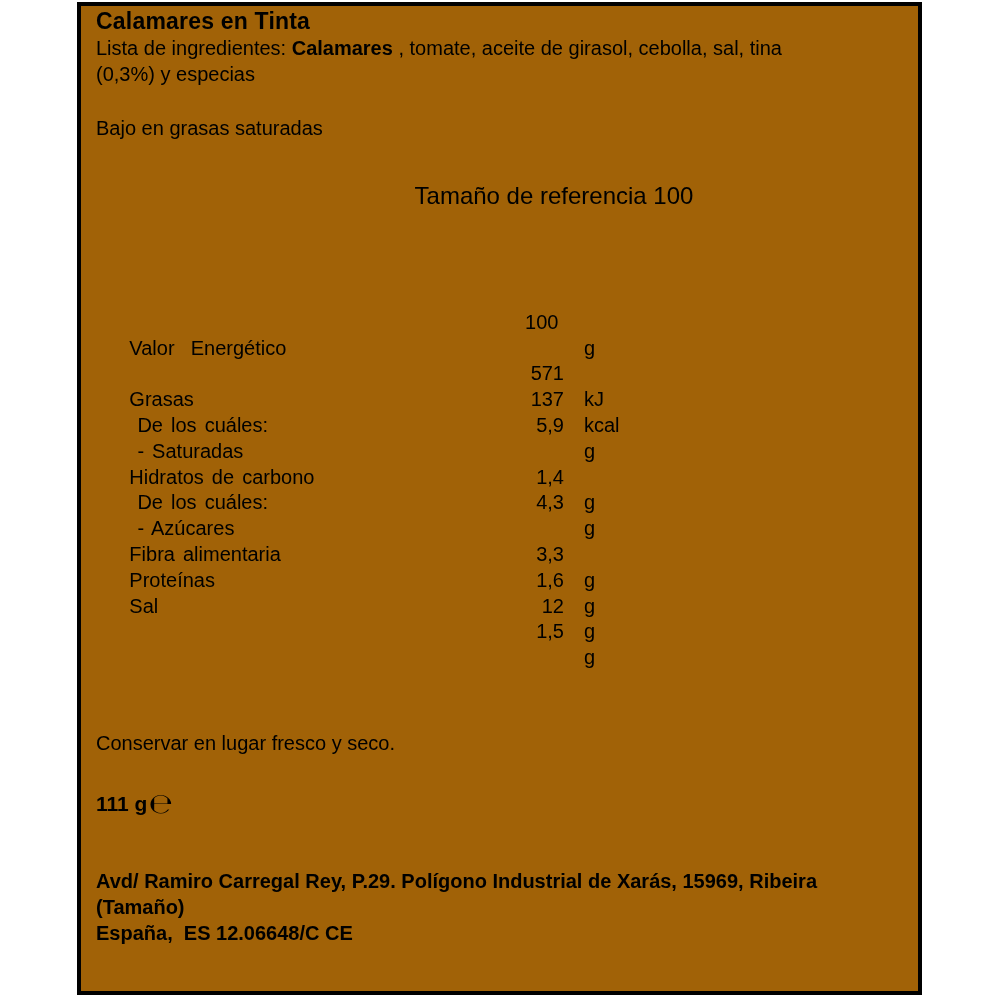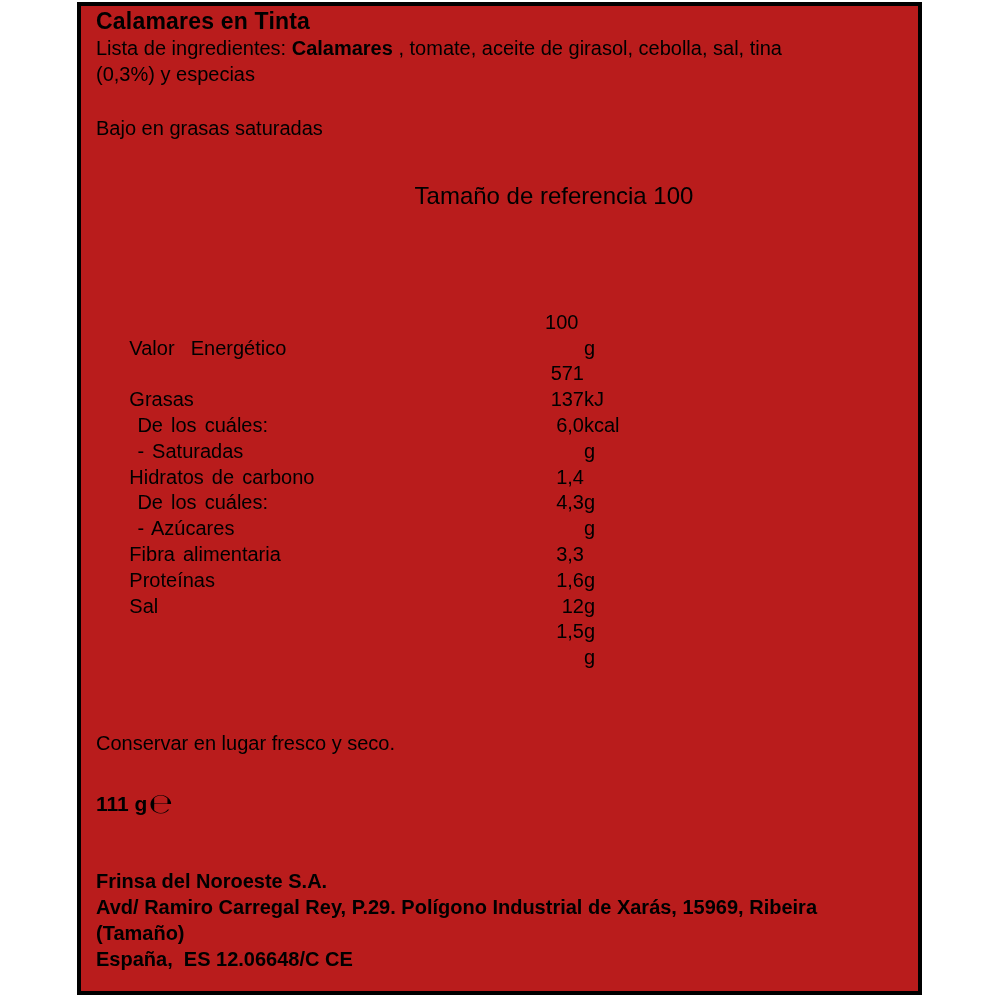--- a/index.html
+++ b/index.html
@@ -12,21 +12,21 @@
     color: #000000;
   }
   #label-box {
     position: absolute;
     left: 77px;
     top: 2px;
     width: 845px;
     height: 993px;
     border: 4px solid #000000;
     box-sizing: border-box;
-    background: #b91c1c;
+    background: #a16207;
   }
   .abs { position: absolute; }
   #product-title {
     left: 15px;
     top: 2px;
     font-size: 23px;
     font-weight: bold;
     letter-spacing: 0.2px;
     white-space: pre;
   }
@@ -66,21 +66,21 @@
     height: 25.8px;
     line-height: 25.8px;
     white-space: pre;
   }
   .nrow .lbl {
     word-spacing: 2.5px;
     white-space: pre;
   }
   .nrow .num {
     position: absolute;
-    left: 368px;
+    left: 348px;
     width: 120px;
     text-align: right;
     white-space: pre;
   }
   .nrow .unit {
     position: absolute;
     left: 488px;
     white-space: pre;
   }
   #storage {
@@ -143,21 +143,21 @@
     </div>
 
     <div class="nrow">
       <span class="lbl"></span>
       <span class="num">137</span>
       <span class="unit">kcal</span>
     </div>
 
     <div class="nrow">
       <span class="lbl">Grasas</span>
-      <span class="num">6,0</span>
+      <span class="num">5,9</span>
       <span class="unit">g</span>
     </div>
 
     <div class="nrow">
       <span class="lbl"> De los cuáles:</span>
       <span class="num"></span>
       <span class="unit"></span>
     </div>
 
     <div class="nrow">
@@ -201,15 +201,15 @@
       <span class="num">1,5</span>
       <span class="unit">g</span>
     </div>
 
   </div>
 
   <div id="storage" class="abs">Conservar en lugar fresco y seco.</div>
 
   <div id="net-weight" class="abs"><span>111 g</span><span class="e-sign">℮</span></div>
 
-  <div id="manufacturer" class="abs"><span class="name">Frinsa del Noroeste S.A.</span><span class="block">Avd/ Ramiro Carregal Rey, P.29. Polígono Industrial de Xarás, 15969, Ribeira</span><span class="block">(Tamaño)</span><span class="block">España,  ES 12.06648/C CE</span></div>
+  <div id="manufacturer" class="abs"><span class="block">Avd/ Ramiro Carregal Rey, P.29. Polígono Industrial de Xarás, 15969, Ribeira</span><span class="block">(Tamaño)</span><span class="block">España,  ES 12.06648/C CE</span></div>
 
 </div>
 
 </body></html>

